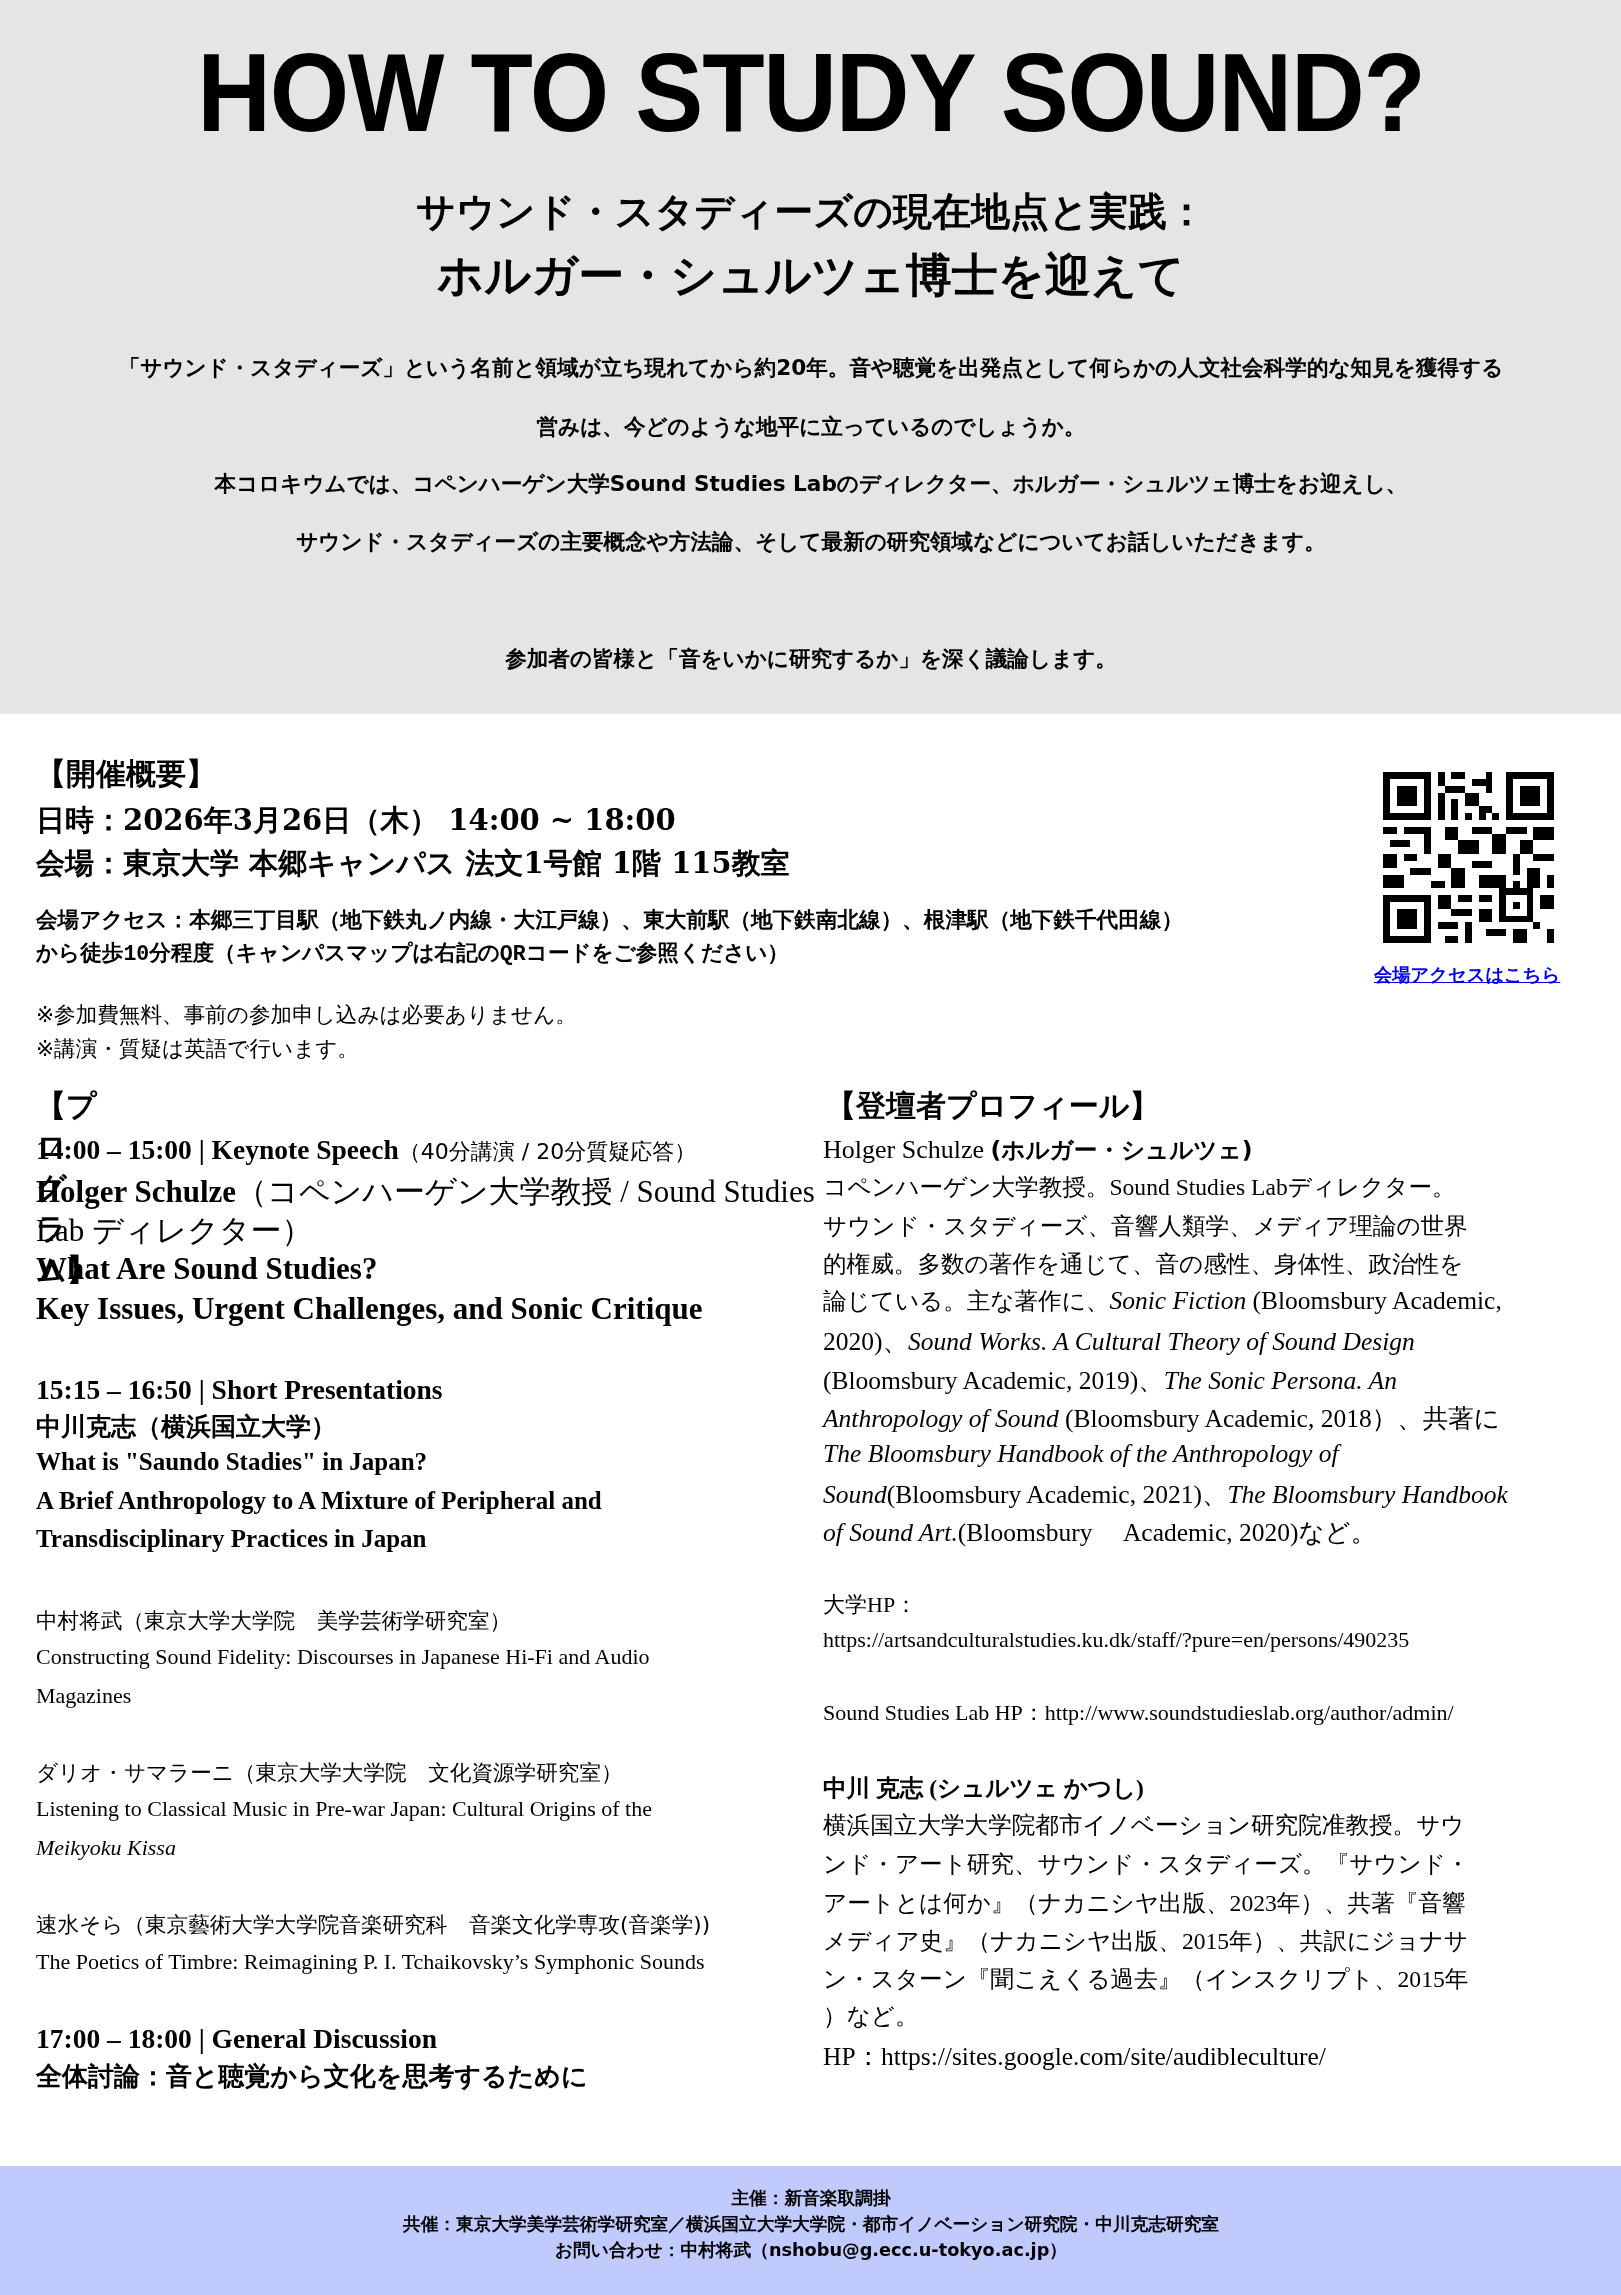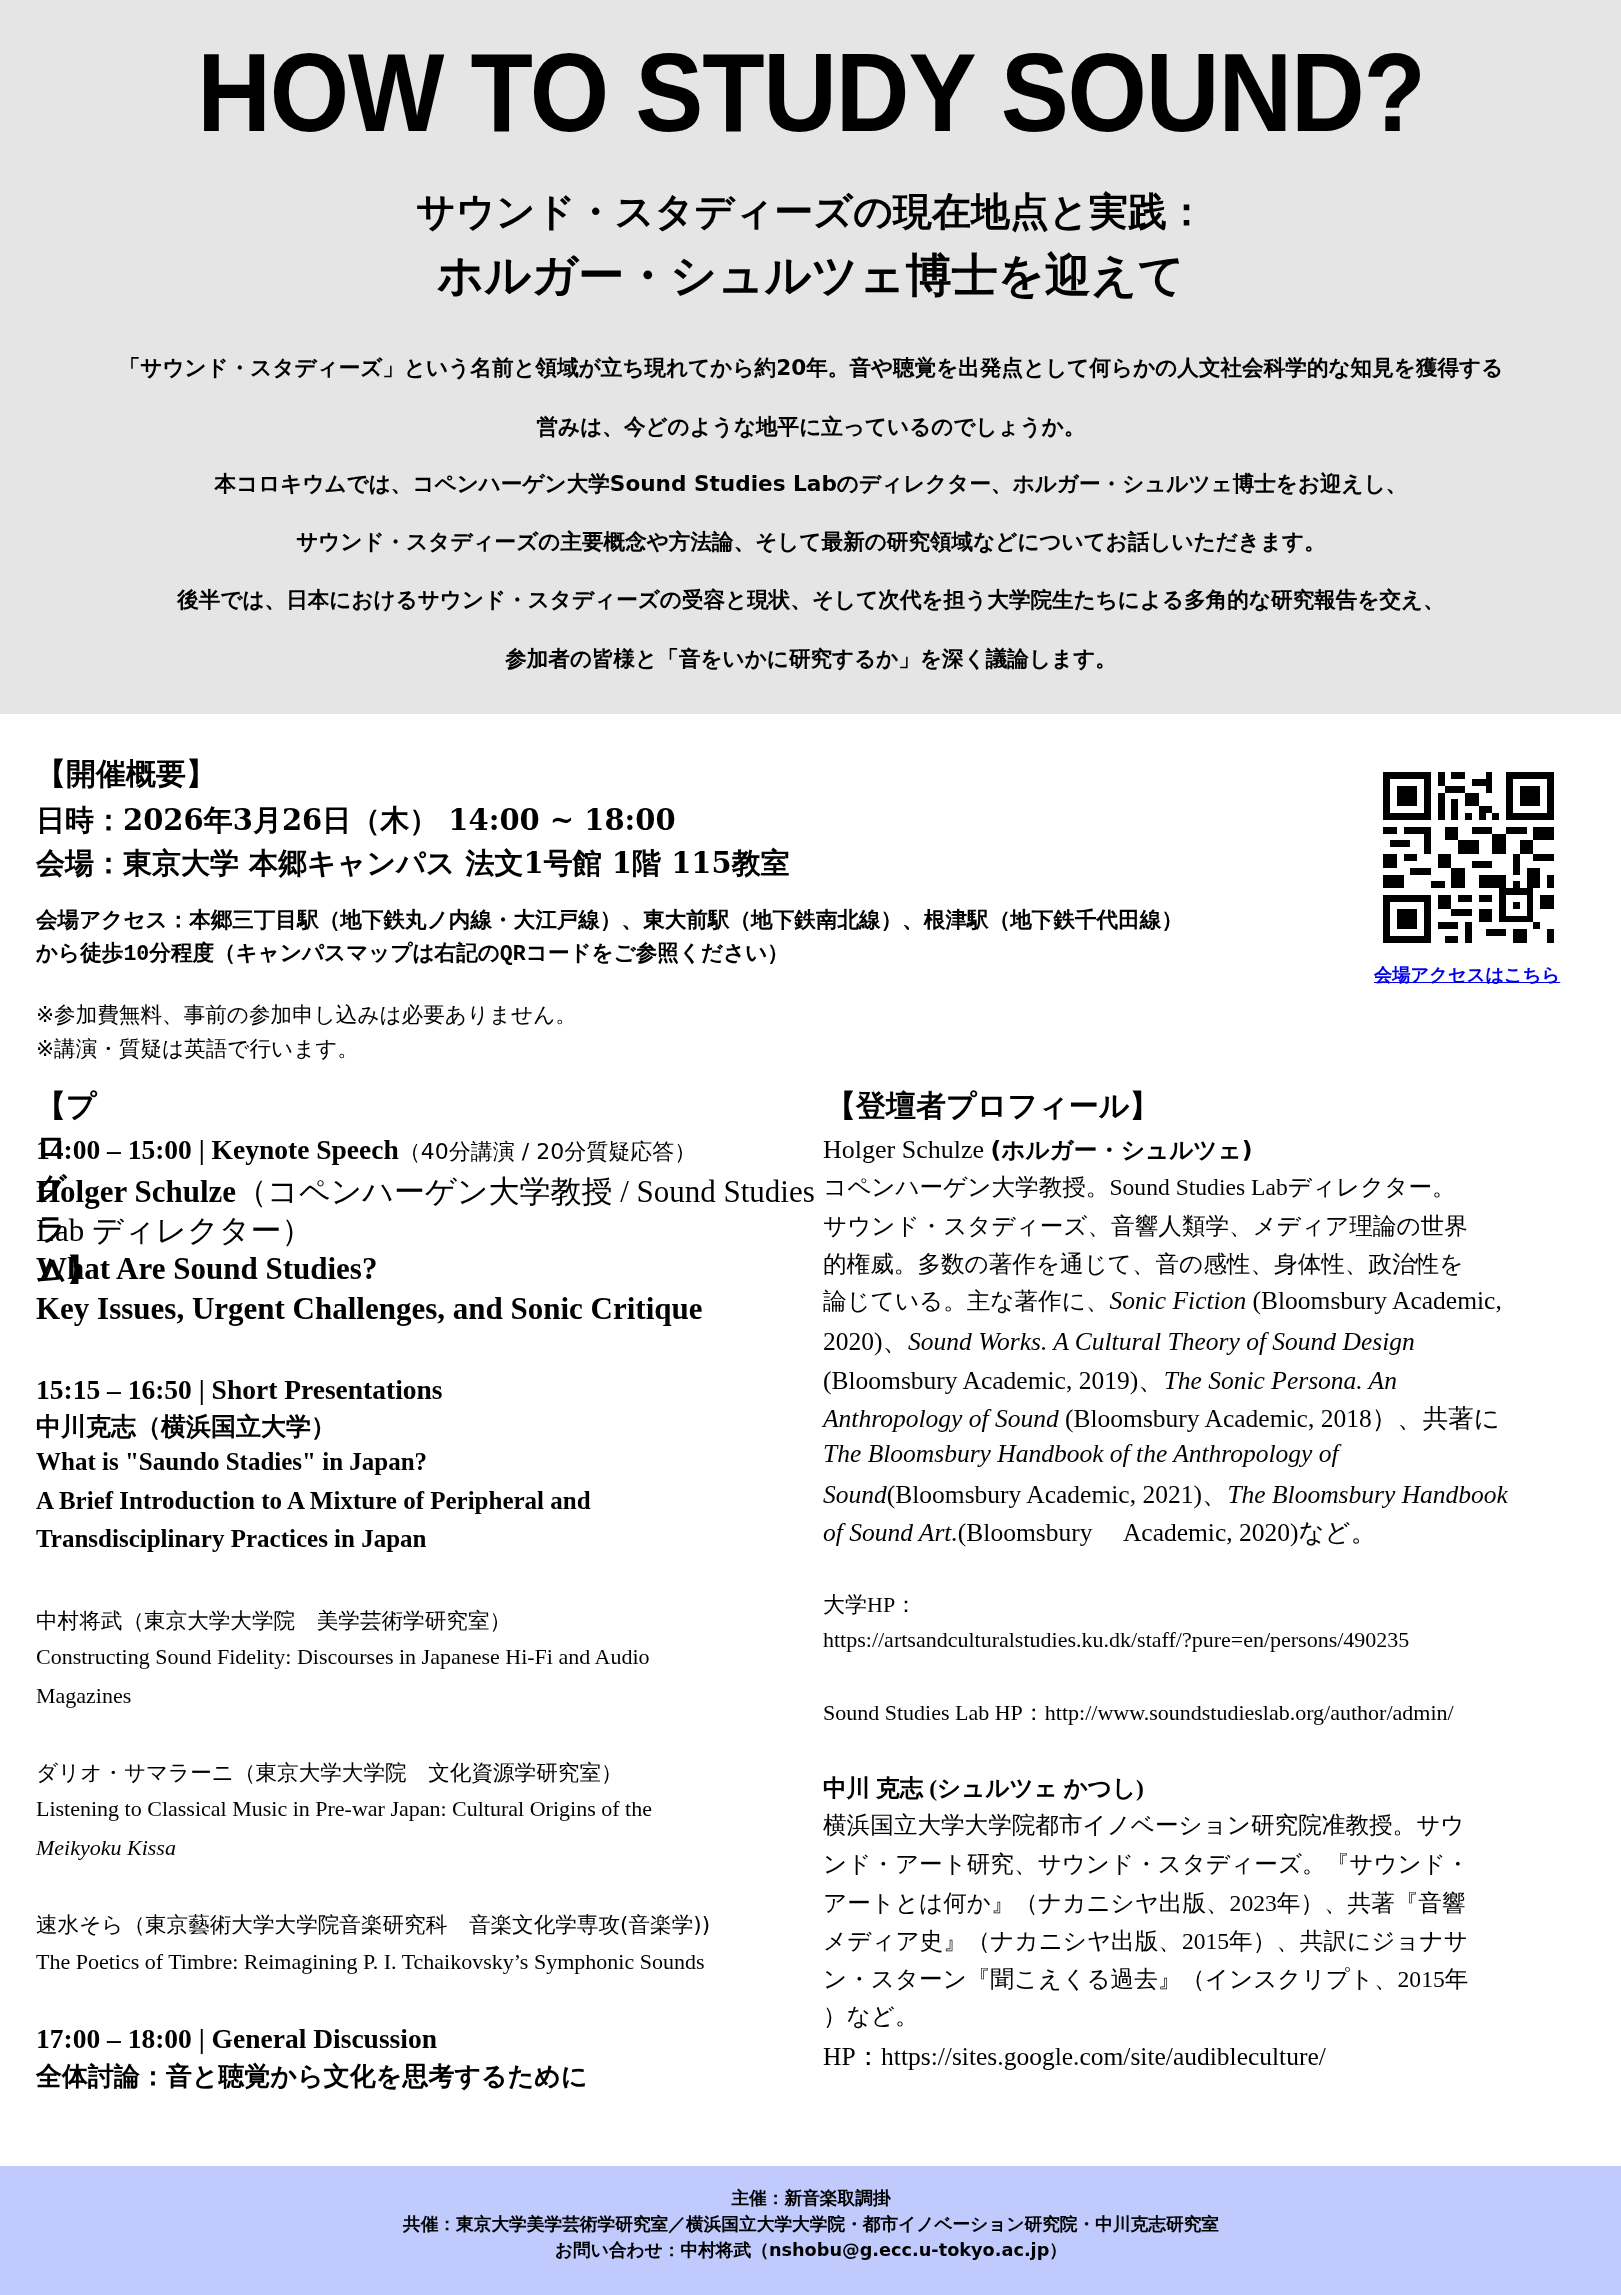--- a/index.html
+++ b/index.html
@@ -48,21 +48,20 @@
 <body>
 
 <div class="header-band">
   <div class="main-title">HOW TO STUDY SOUND?</div>
   <div class="subtitle l1">サウンド・スタディーズの現在地点と実践：</div>
   <div class="subtitle l2">ホルガー・シュルツェ博士を迎えて</div>
   <div class="intro" style="top:353px">「サウンド・スタディーズ」という名前と領域が立ち現れてから約20年。音や聴覚を出発点として何らかの人文社会科学的な知見を獲得する</div>
   <div class="intro" style="top:412px">営みは、今どのような地平に立っているのでしょうか。</div>
   <div class="intro" style="top:469px">本コロキウムでは、コペンハーゲン大学Sound Studies Labのディレクター、ホルガー・シュルツェ博士をお迎えし、</div>
   <div class="intro" style="top:527px">サウンド・スタディーズの主要概念や方法論、そして最新の研究領域などについてお話しいただきます。</div>
-  <div class="intro" style="top:585px">後半では、日本におけるサウンド・スタディーズの受容と現状、そして次代を担う大学院生たちによる多角的な研究報告を交え、</div>
   <div class="intro" style="top:644px">参加者の皆様と「音をいかに研究するか」を深く議論します。</div>
 </div>
 
 <div class="section-head" style="left:36px; top:754px;">【開催概要】</div>
 <div class="info-line big" style="top:801px">
   <span class="jp">日時：</span><span>2026年3月26日（木） 14:00 ~ 18:00</span>
 </div>
 <div class="info-line big" style="top:844px">
   <span class="jp">会場：</span><span>東京大学 本郷キャンパス 法文1号館 1階 115教室</span>
 </div>
@@ -149,21 +148,21 @@
   <div class="prog-line s46" style="top:1171px">
     <span class="b">Holger Schulze</span><span>（コペンハーゲン大学教授 / Sound Studies</span>
   </div>
   <div class="prog-line s46" style="top:1210px">Lab ディレクター）</div>
   <div class="prog-line s46 b" style="top:1251px">What Are Sound Studies?</div>
   <div class="prog-line s46 b" style="top:1291px">Key Issues, Urgent Challenges, and Sonic Critique</div>
 
   <div class="prog-line s40 b" style="top:1374px">15:15 – 16:50 | Short Presentations</div>
   <div class="prog-line s40 b jp" style="top:1410px; font-size:25px">中川克志（横浜国立大学）</div>
   <div class="prog-line s36 b" style="top:1448px">What is "Saundo Stadies" in Japan?</div>
-  <div class="prog-line s36 b" style="top:1487px">A Brief Introduction to A Mixture of Peripheral and</div>
+  <div class="prog-line s36 b" style="top:1487px">A Brief Anthropology to A Mixture of Peripheral and</div>
   <div class="prog-line s36 b" style="top:1525px">Transdisciplinary Practices in Japan</div>
 
   <div class="prog-line s34 jp" style="top:1606px; font-size:21.6px">中村将武（東京大学大学院　美学芸術学研究室）</div>
   <div class="prog-line s34" style="top:1644px">Constructing Sound Fidelity: Discourses in Japanese Hi-Fi and Audio</div>
   <div class="prog-line s34" style="top:1683px">Magazines</div>
 
   <div class="prog-line s34 jp" style="top:1758px; font-size:21.6px">ダリオ・サマラーニ（東京大学大学院　文化資源学研究室）</div>
   <div class="prog-line s34" style="top:1796px">Listening to Classical Music in Pre-war Japan: Cultural Origins of the</div>
   <div class="prog-line s34 i" style="top:1835px">Meikyoku Kissa</div>
 

